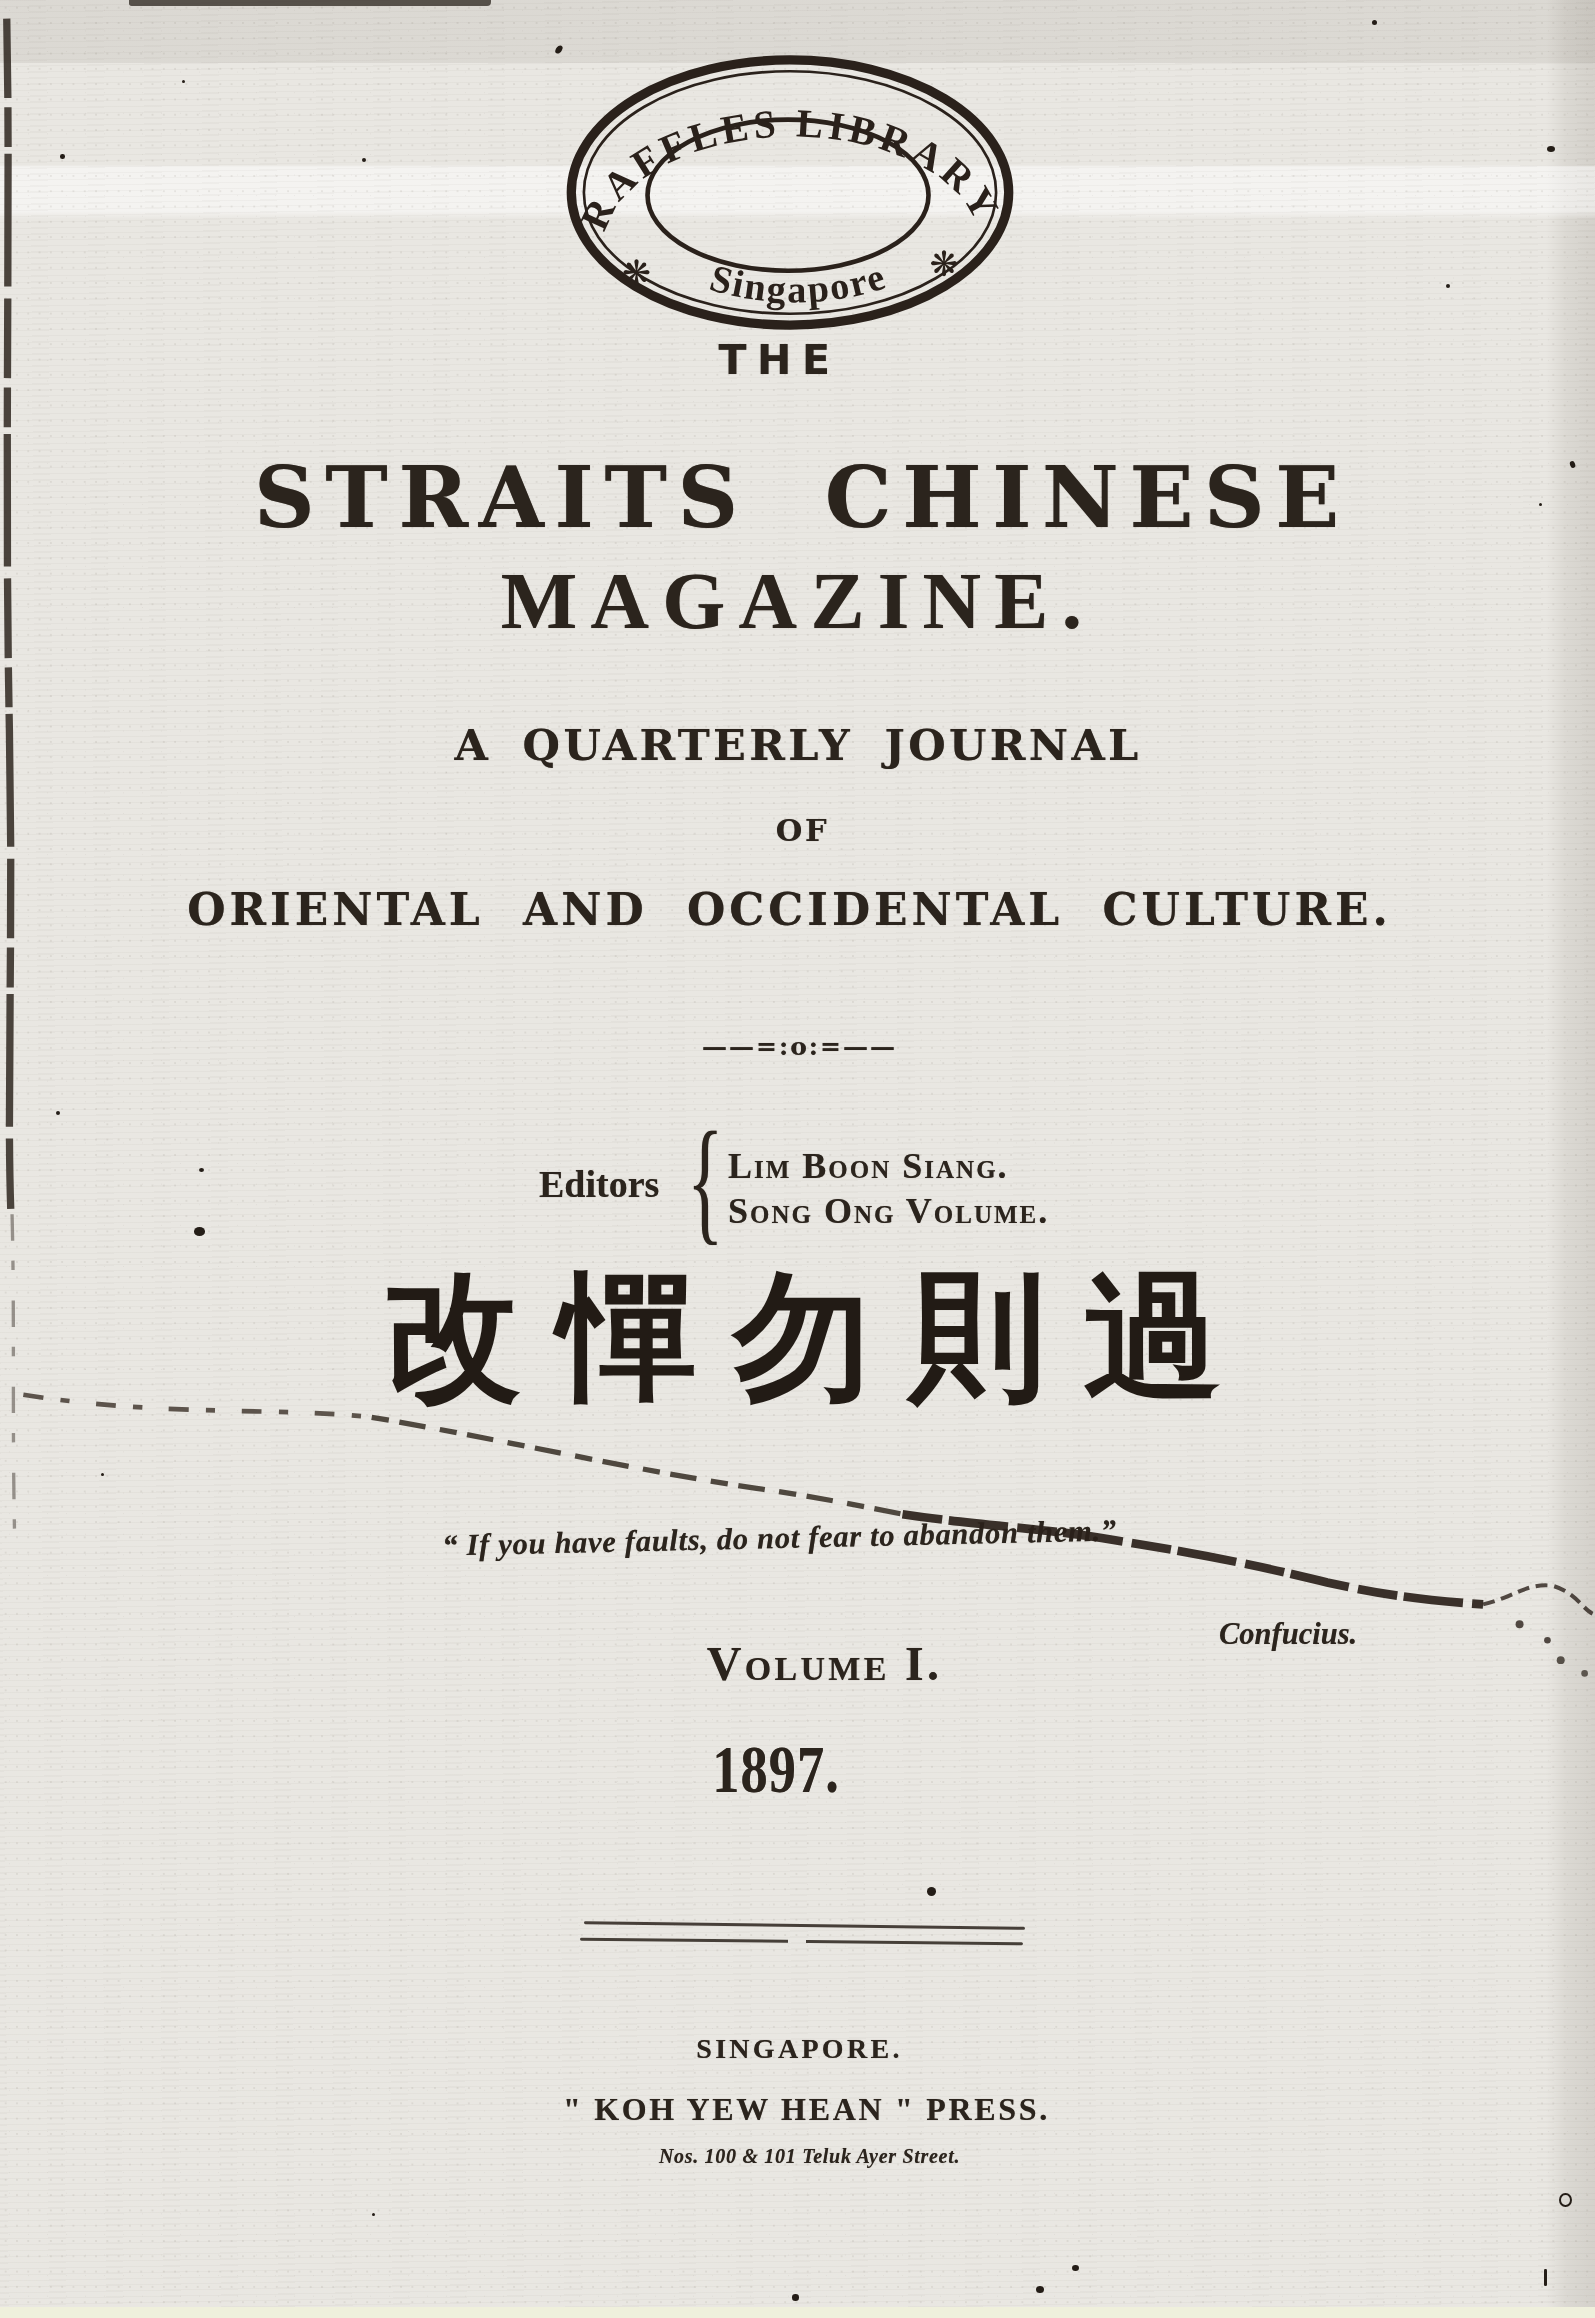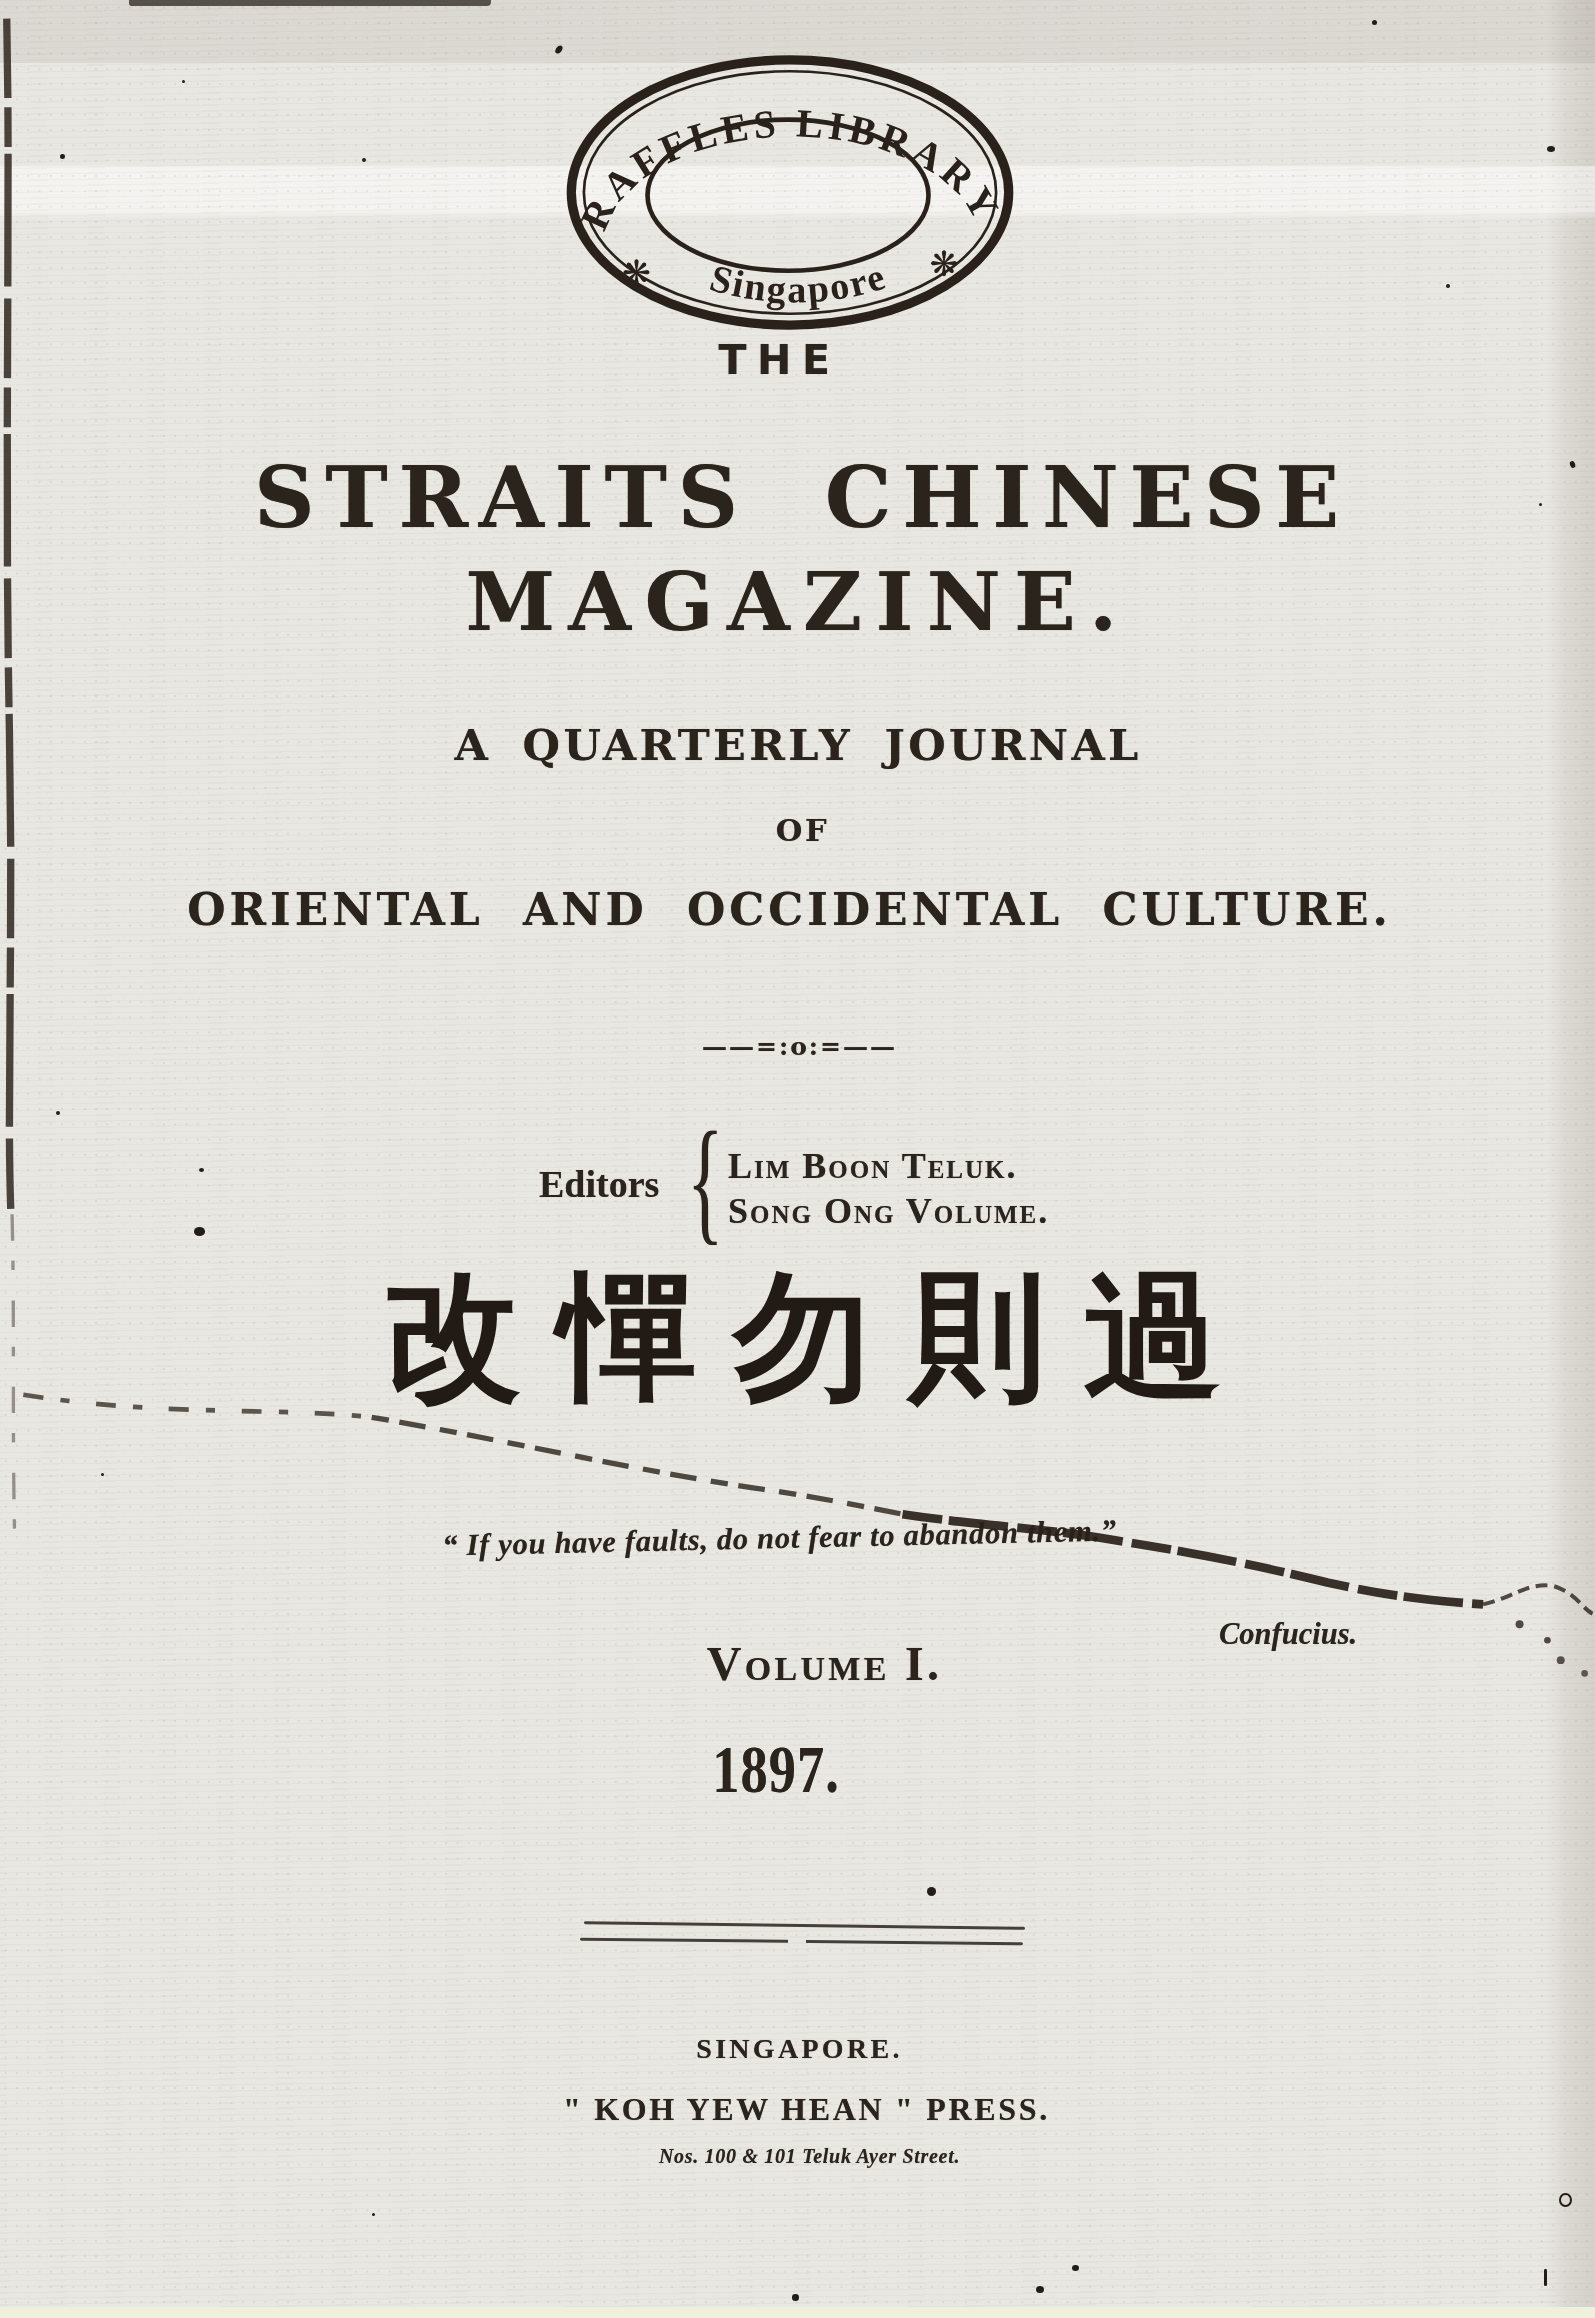--- a/index.html
+++ b/index.html
@@ -70,33 +70,33 @@
       <textPath href="#arcBot" startOffset="50%" text-anchor="middle">Singapore</textPath>
     </text>
     <text x="92" y="352" font-family="DejaVu Sans, sans-serif" font-size="52" fill="#2a211b">❋</text>
     <text x="556" y="338" font-family="DejaVu Sans, sans-serif" font-size="52" fill="#2a211b">❋</text>
   </svg>
 
   <div class="abs ctr the ink" style="left:647px;top:336px;width:265px;">THE</div>
 
   <div class="abs ctr title ink" style="left:0;right:0;top:456px;margin-left:8px;">STRAITS CHINESE</div>
 
-  <div class="abs ctr title title2 ink" style="left:0;right:0;top:561px;">MAGAZINE.</div>
+  <div class="abs ctr title title2 ink" style="left:0;right:0;top:561px;font-family:Liberation Serif, serif;">MAGAZINE.</div>
 
   <div class="abs ctr sub1 ink" style="left:0;right:0;top:720px;">A QUARTERLY JOURNAL</div>
 
   <div class="abs ctr of ink" style="left:670px;top:812px;width:265px;">OF</div>
 
   <div class="abs ctr sub2 ink" style="left:0;right:17px;top:884px;">ORIENTAL AND OCCIDENTAL CULTURE.</div>
 
   <div class="abs ctr ornament ink" style="left:667px;top:1032px;width:265px;">——=:o:=——</div>
 
   <div class="abs editors-label ink" style="left:539px;top:1162px;">Editors</div>
   <div class="abs brace ink" style="left:687px;top:1138px;">{</div>
-  <div class="abs editor-name ink" style="left:728px;top:1144px;">Lim Boon Teluk.</div>
+  <div class="abs editor-name ink" style="left:728px;top:1144px;">Lim Boon Siang.</div>
   <div class="abs editor-name ink" style="left:728px;top:1189px;">Song Ong Volume.</div>
 
   <div class="abs ctr motto" style="left:46px;right:0;top:1268px;">改憚勿則過</div>
 
   <div class="abs ctr quote ink" style="left:315px;top:1521px;width:929px;transform:rotate(-1.3deg);">“ If you have faults, do not fear to abandon them.”</div>
   <div class="abs confucius ink" style="left:1219px;top:1605px;">Confucius.</div>
 
   <div class="abs ctr volume ink" style="left:559px;top:1636px;width:531px;">Volume I.</div>
   <div class="abs ctr year ink" style="left:690px;top:1730px;width:172px;">1897.</div>
 

